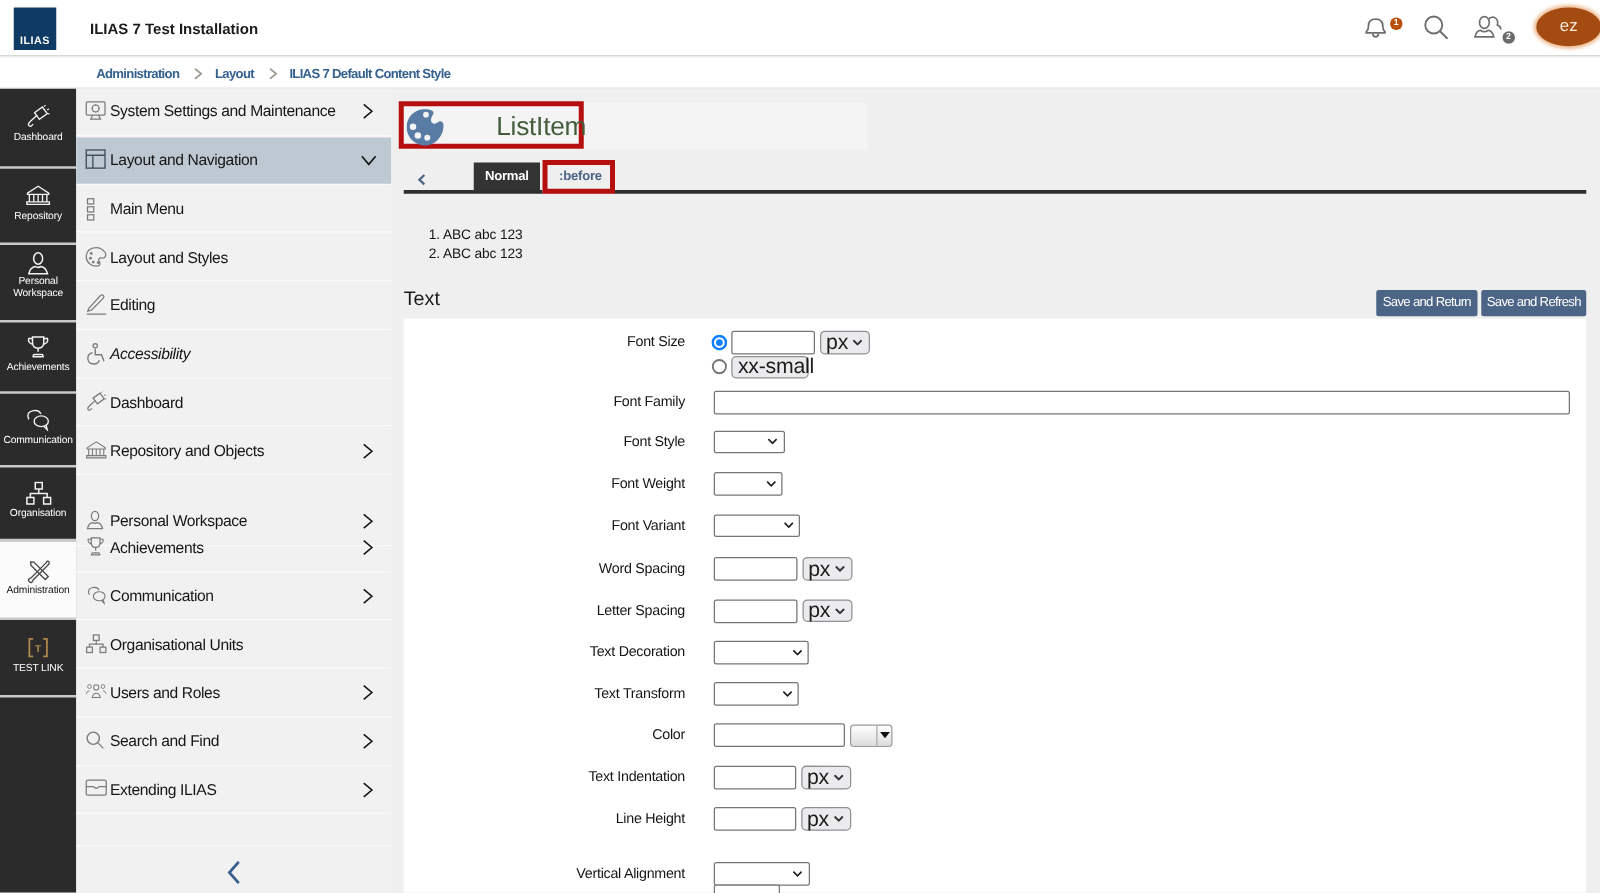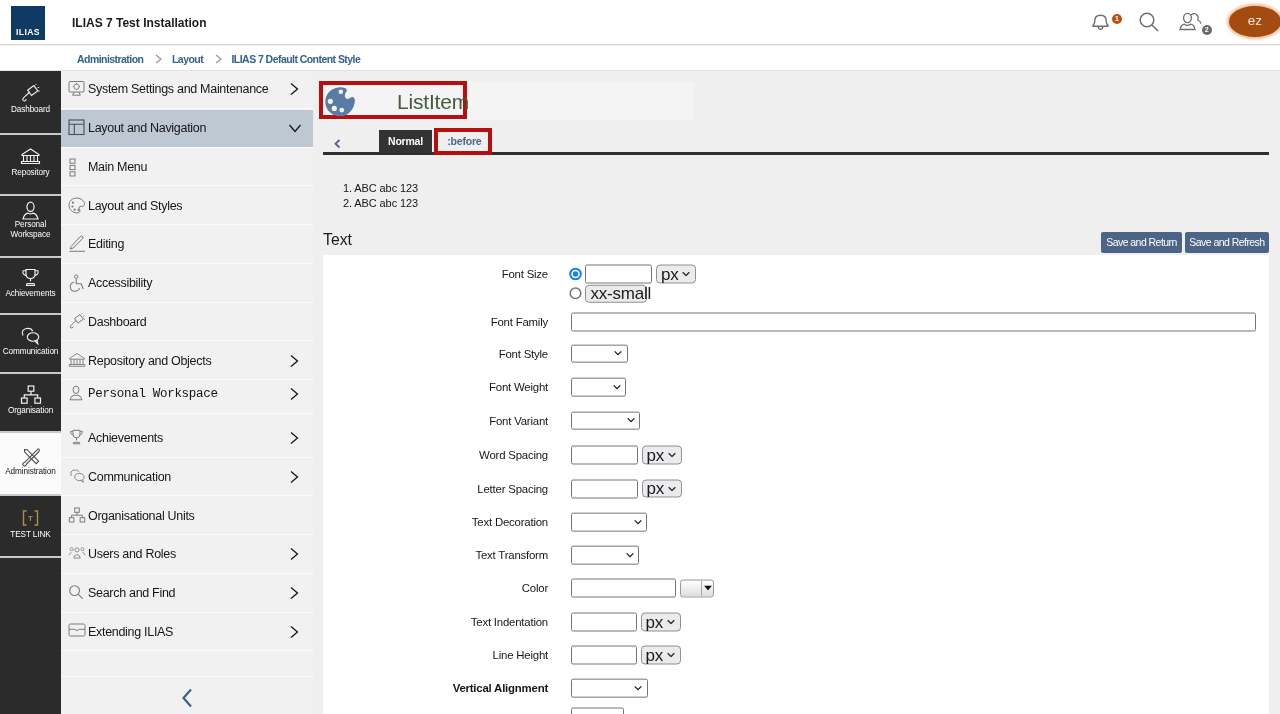--- a/index.html
+++ b/index.html
@@ -189,21 +189,21 @@
         </svg></span>
       <span class="txt">Layout and Styles</span>
     </div>
     <div class="mi" style="top: 155px;">
       <span class="icon"><svg width="18" height="17" viewBox="0 0 18 17">
           <path d="M3.2 11.5 L11.8 2 Q13.6 0.2 14.7 1.5 Q15.8 2.9 13.9 4.3 L5.3 13 L2.2 14 Z" fill="none" stroke="#7a7a7a" stroke-width="1"></path>
           <path d="M1.5 16.3 h15.5" stroke="#7a7a7a" stroke-width="1"></path>
         </svg></span>
       <span class="txt">Editing</span>
     </div>
-    <div class="mi" style="top: 193.75px;">
+    <div class="mi" style="top: 193.75px; font-style: italic;">
       <span class="icon"><svg width="17" height="18" viewBox="0 0 17 18">
           <circle cx="8.2" cy="2.6" r="1.7" fill="none" stroke="#7a7a7a" stroke-width="1"></circle>
           <path d="M8.2 4.8 v5 h5 l2 5.2" fill="none" stroke="#7a7a7a" stroke-width="1.1"></path>
           <path d="M6 8.2 q-4.2 0.9 -3.7 5 q0.5 4 4.6 4 q3.6 0 4.6 -3" fill="none" stroke="#7a7a7a" stroke-width="1.1"></path>
         </svg></span>
       <span class="txt">Accessibility</span>
     </div>
     <div class="mi" style="top: 232.5px;">
       <span class="icon"><svg width="18" height="17" viewBox="0 0 18 17">
           <path d="M3.5 11.8 l4.8 -4.5 M3.5 11.8 q-2.1 1.9 -0.8 3 q1.4 1 2.7 -1.2" fill="none" stroke="#7a7a7a" stroke-width="1"></path>
@@ -216,21 +216,21 @@
       <span class="icon"><svg width="18" height="17" viewBox="0 0 18 17">
           <path d="M1.7 6.3 L9 1.5 L16.3 6.3 L16.3 7.2 L1.7 7.2 Z" fill="none" stroke="#7a7a7a" stroke-width="0.9"></path>
           <path d="M3 7.2 V12.5 M6 7.2 V12.5 M9 7.2 V12.5 M12 7.2 V12.5 M15 7.2 V12.5" stroke="#7a7a7a" stroke-width="0.9"></path>
           <path d="M1.3 12.5 H16.7 V14.3 H1.3 Z" fill="none" stroke="#7a7a7a" stroke-width="0.9"></path>
         </svg></span>
       <span class="txt">Repository and Objects</span>
       <svg class="chev" width="12" height="14" viewBox="0 0 12 14">
         <path d="M3 1.5 L9.5 7 L3 12.5" fill="none" stroke="#161616" stroke-width="1.3"></path>
       </svg>
     </div>
-    <div class="mi" style="top: 305px; font-family: Liberation Mono, monospace;">
+    <div class="mi" style="top: 328px;">
       <span class="icon"><svg width="16" height="17" viewBox="0 0 16 17">
           <ellipse cx="8" cy="4.8" rx="2.9" ry="3.7" fill="none" stroke="#7a7a7a" stroke-width="1"></ellipse>
           <path d="M2 14.8 q1 -4.3 4.3 -4.7 q1.6 1.1 3.4 0 q3.3 0.4 4.3 4.7 z" fill="none" stroke="#7a7a7a" stroke-width="1"></path>
         </svg></span>
       <span class="txt">Personal Workspace</span>
       <svg class="chev" width="12" height="14" viewBox="0 0 12 14">
         <path d="M3 1.5 L9.5 7 L3 12.5" fill="none" stroke="#161616" stroke-width="1.3"></path>
       </svg>
     </div>
     <div class="mi" style="top: 348.75px;">
@@ -479,21 +479,21 @@
           <span class="ti" style="width:66px"></span>
           <span style="width:3.5px"></span>
           <span class="selg" style="width:40px">
             <span>px</span>
             <svg class="chevd" viewBox="0 0 8 5">
               <path d="M0.7 0.7 L4 4 L7.3 0.7" fill="none" stroke="#333" stroke-width="1.5"></path>
             </svg>
           </span>
         </div>
       </div>
-      <div class="frow" style="top: 418px; font-weight: bold;">
+      <div class="frow" style="top: 429px;">
         <div class="flabel">Vertical Alignment</div>
         <div class="fctl" style="left:248px">
           <span class="selw" style="width:76.7px">
             <svg class="chevd" viewBox="0 0 8 5">
               <path d="M0.7 0.7 L4 4 L7.3 0.7" fill="none" stroke="#1b1b1b" stroke-width="1.3"></path>
             </svg>
           </span>
         </div>
       </div>
       <div class="frow" style="top: 447px;">

